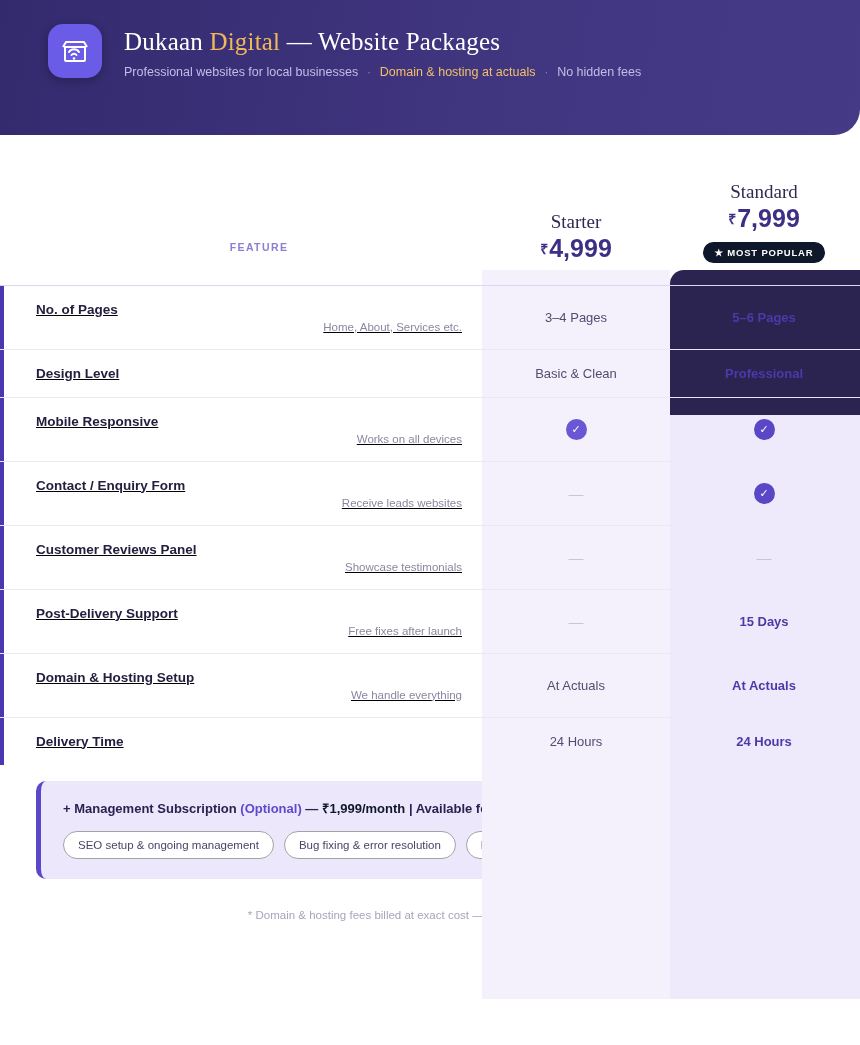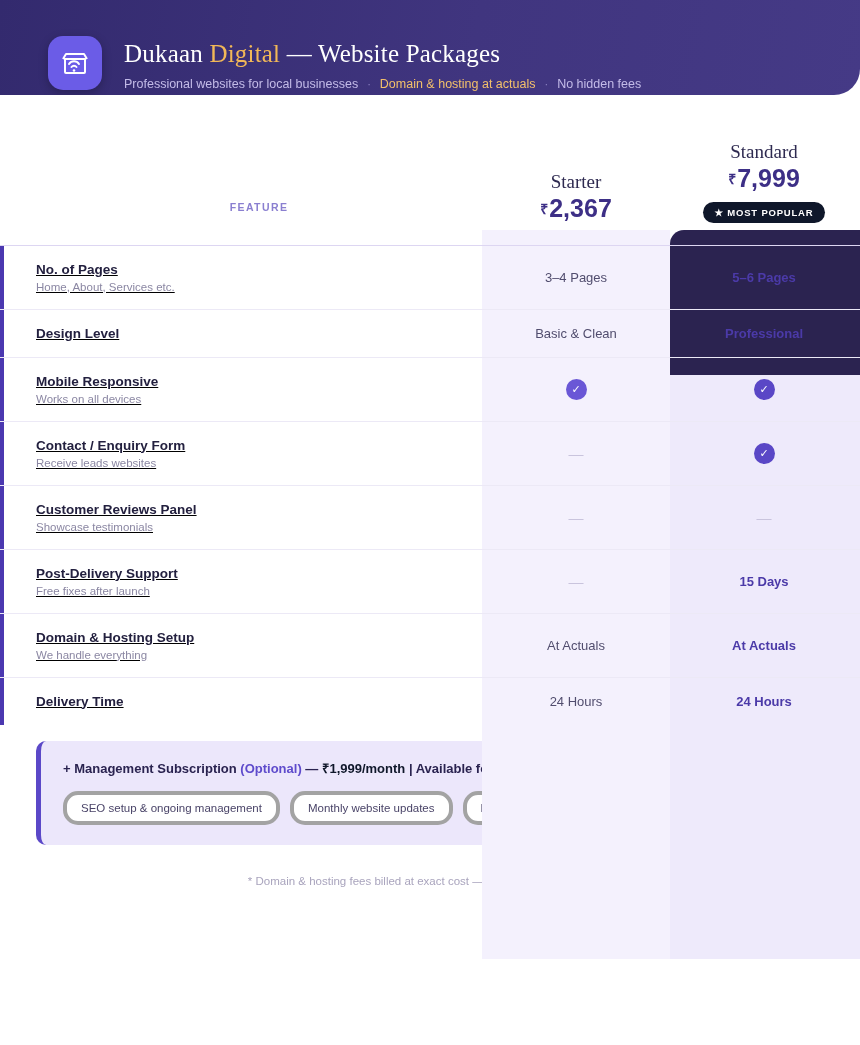--- a/index.html
+++ b/index.html
@@ -13,25 +13,25 @@
     position: relative;
     width: 860px;
     height: 1045px;
     background: #ffffff;
     overflow: hidden;
   }
 
   
   .header {
     position: relative;
-    height: 95px;
+    height: 135px;
     background: linear-gradient(100deg, #312croad 0%, #3b3180 100%);
     background: linear-gradient(100deg, #332a6e 0%, #40357f 55%, #453a86 100%);
     border-bottom-right-radius: 26px;
-    padding: 28px 0 0 48px;
+    padding: 16px 0 0 48px;
     overflow: hidden;
   }
   .header-inner { display: flex; align-items: flex-start; }
   .logo-badge {
     width: 54px; height: 54px;
     border-radius: 15px;
     background: #6b5ce7;
     margin-right: 22px;
     margin-top: 8px;
     position: relative;
@@ -133,21 +133,21 @@
     border-top-left-radius: 14px;
     z-index: 1;
   }
   table { position: relative; z-index: 2; }
 
   tbody tr { border-top: 1px solid #ece9f6; }
   tbody tr:first-child { border-top: 1px solid #ddd6f2; }
 
   .cell-feature { padding: 16px 20px 16px 36px; text-decoration: underline; }
   .feat-title { font-size: 13.5px; font-weight: bold; color: #23203f; }
-  .feat-sub { font-size: 11.5px; color: #8b87a3; margin-top: 4px; }
+  .feat-sub { font-size: 11.5px; color: #8b87a3; margin-top: 4px; text-align: right; }
 
   .cell-val { text-align: center; font-size: 13px; color: #514d6e; margin-top: 8px; }
   .cell-val.purple { color: #4b3aa8; font-weight: bold; }
   .cell-val.dark { color: #241f45; font-weight: bold; }
 
   .dash { color: #c9c4dd; font-size: 15px; }
 
   .check {
     display: inline-block;
     width: 21px; height: 21px;
@@ -181,21 +181,21 @@
   .sub-line {
     font-size: 13px;
     font-weight: bold;
     color: #2a2350;
   }
   .sub-line .opt { color: #5e4bcc; }
   .sub-line .amt { color: #0f172a; }
   .chips { margin-top: 14px; display: flex; gap: 10px; }
   .chip {
     background: #ffffff;
-    border: 4px solid #a3a3a3;
+    border: 1px solid #a3a3a3;
     border-radius: 15px;
     padding: 7px 14px;
     font-size: 11.5px;
     color: #4a4468;
   }
 
   .footnote {
     margin-top: 30px;
     text-align: center;
     font-size: 11.5px;
@@ -243,21 +243,21 @@
         <col style="width:188px">
         <col style="width:190px">
       </colgroup>
       <thead>
         <tr class="thead-row">
           <th class="th-feature">
             <div class="feature-label">FEATURE</div>
           </th>
           <th class="plan-head">
             <div class="plan-name">Starter</div>
-            <div class="price"><span class="rs">₹</span><span>2,367</span></div>
+            <div class="price"><span class="rs">₹</span><span>4,999</span></div>
           </th>
           <th class="plan-head">
             <div class="plan-name">Standard</div>
             <div class="price"><span class="rs">₹</span><span>7,999</span></div>
             <div class="popular">★ MOST POPULAR</div>
           </th>
           <th class="plan-head">
             <div class="plan-name light">Premium</div>
             <div class="price gold"></div>
           </th>
@@ -344,21 +344,20 @@
         </tr>
 
       </tbody>
     </table>
   </div>
 
   <div class="sub-banner">
     <div class="sub-line"><span>+ Management Subscription </span><span class="opt">(Optional)</span><span> — </span><span class="amt">₹1,999/month</span><span>  |  </span><span>Available for all plans</span></div>
     <div class="chips">
       <span class="chip">SEO setup &amp; ongoing management</span>
-      <span class="chip">Monthly website updates</span>
       <span class="chip">Bug fixing &amp; error resolution</span>
       <span class="chip">Priority support</span>
     </div>
   </div>
 
   <div class="footnote">* Domain &amp; hosting fees billed at exact cost — zero markup on our end.</div>
 
 </div>
 
 </body></html>

